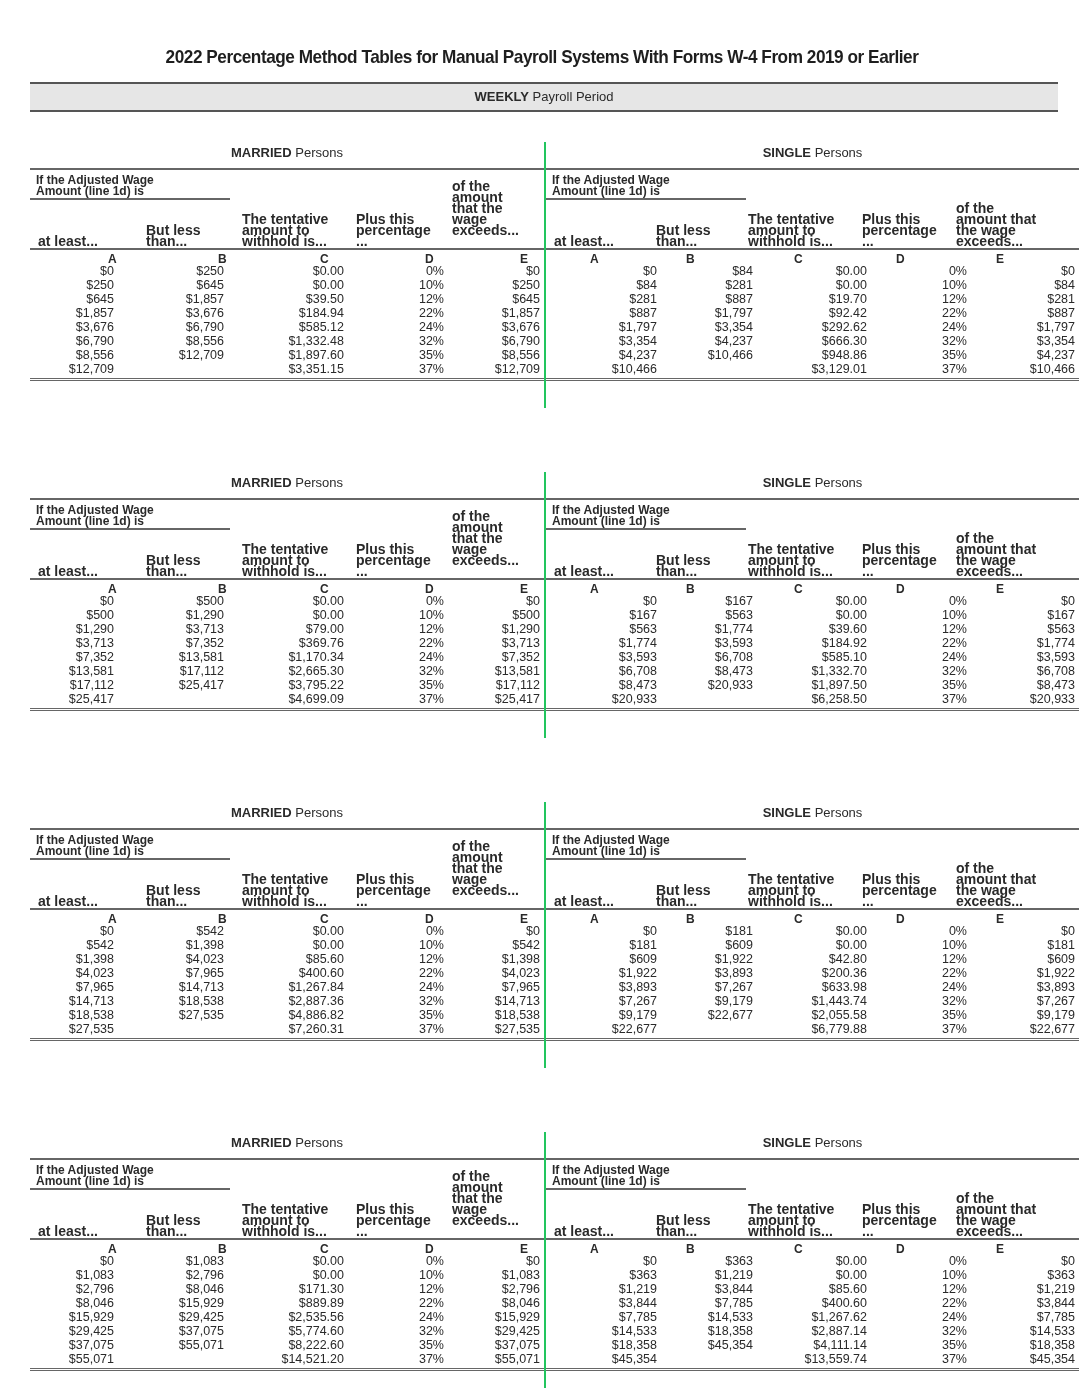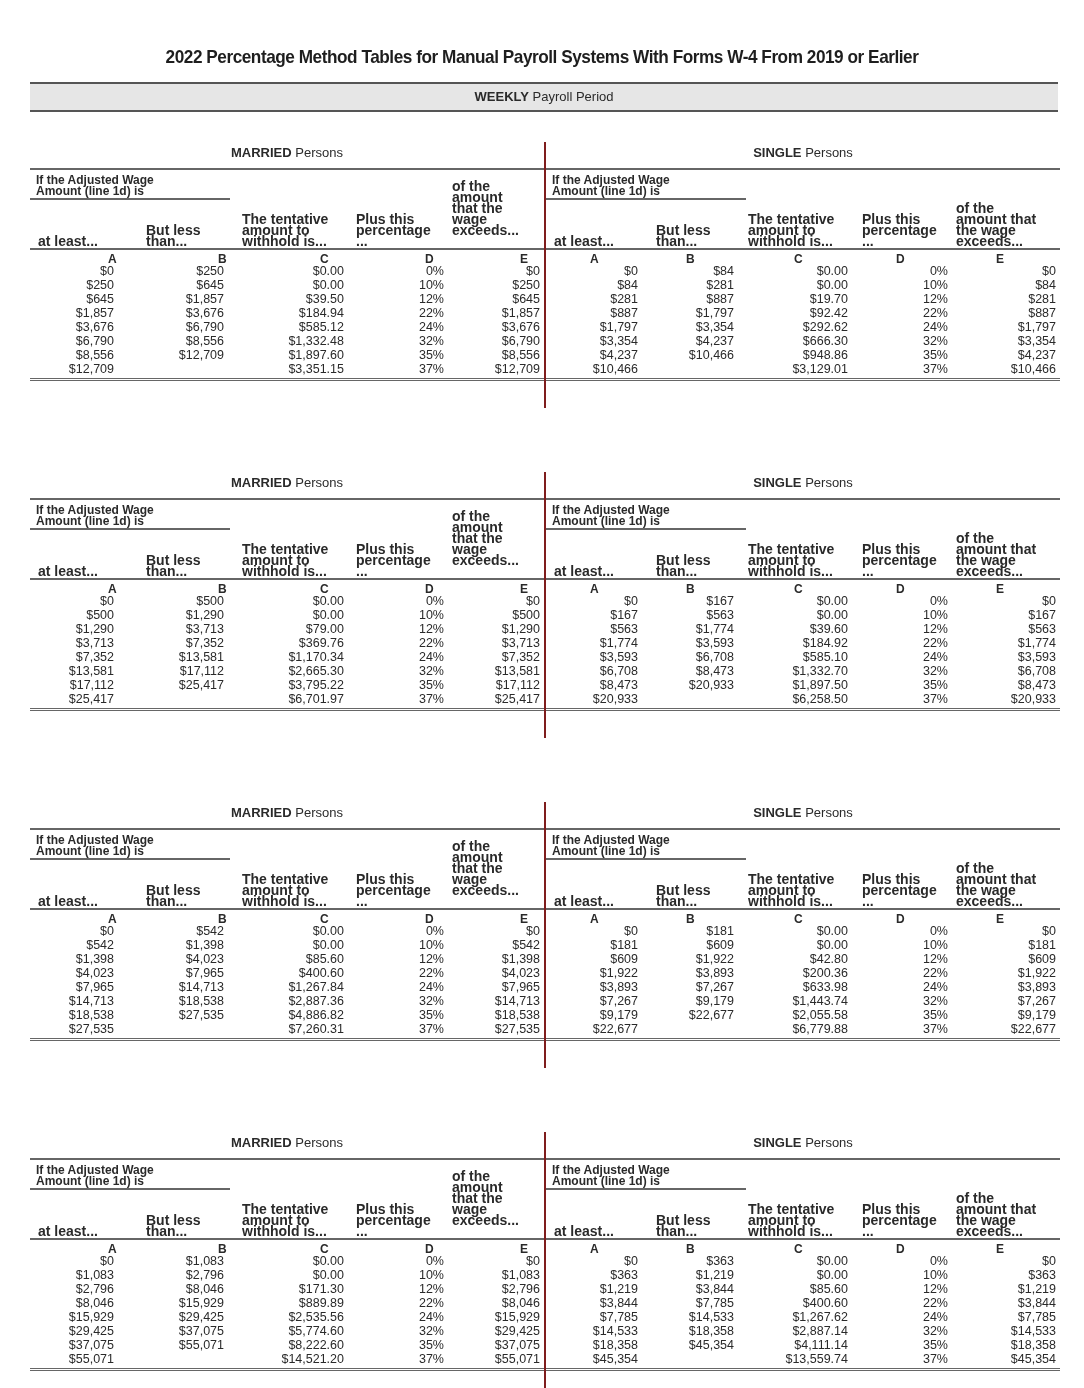--- a/index.html
+++ b/index.html
@@ -14,21 +14,21 @@
   }
   .section { position: absolute; left: 30px; width: 1028px; height: 296px; }
   .period-bar {
     position: absolute; left: 0; top: 0; width: 1028px; height: 26px;
     background: #e6e6e6; border-top: 2px solid #555; border-bottom: 2px solid #555;
     text-align: center; font-size: 13px; line-height: 26px; color: #2a2a2a;
   }
   .period-bar b { font-weight: bold; }
   .half { position: absolute; top: 40px; width: 514px; height: 266px; margin-top: 20px; }
   .half.left { left: 0; }
-  .half.right { left: 514px; border-left: 2px solid #7f1d1d; }
+  .half.right { left: 514px; border-left: 2px solid #22c55e; padding-left: 19px; }
   .persons {
     position: absolute; top: 0; left: 0; width: 100%; height: 26px;
     text-align: center; font-size: 13px; line-height: 22px;
     border-bottom: 2px solid #666;
   }
   .persons b { font-weight: bold; }
   .adj {
     position: absolute; top: 33px; left: 6px; width: 200px;
     font-size: 12px; font-weight: bold; line-height: 11px;
   }
@@ -333,21 +333,21 @@
           <div class="row">
             <span class="cA">$17,112</span>
             <span class="cB">$25,417</span>
             <span class="cC">$3,795.22</span>
             <span class="cD">35%</span>
             <span class="cE">$17,112</span>
           </div>
           <div class="row">
             <span class="cA">$25,417</span>
             <span class="cB"></span>
-            <span class="cC">$6,701.97</span>
+            <span class="cC">$4,699.09</span>
             <span class="cD">37%</span>
             <span class="cE">$25,417</span>
           </div>
         </div>
         <div class="bottom-line"></div>
       </div>
       <div class="half right">
         <div class="persons"><b>SINGLE</b><span> Persons</span></div>
         <div class="adj">
           <div>If the Adjusted Wage</div>

